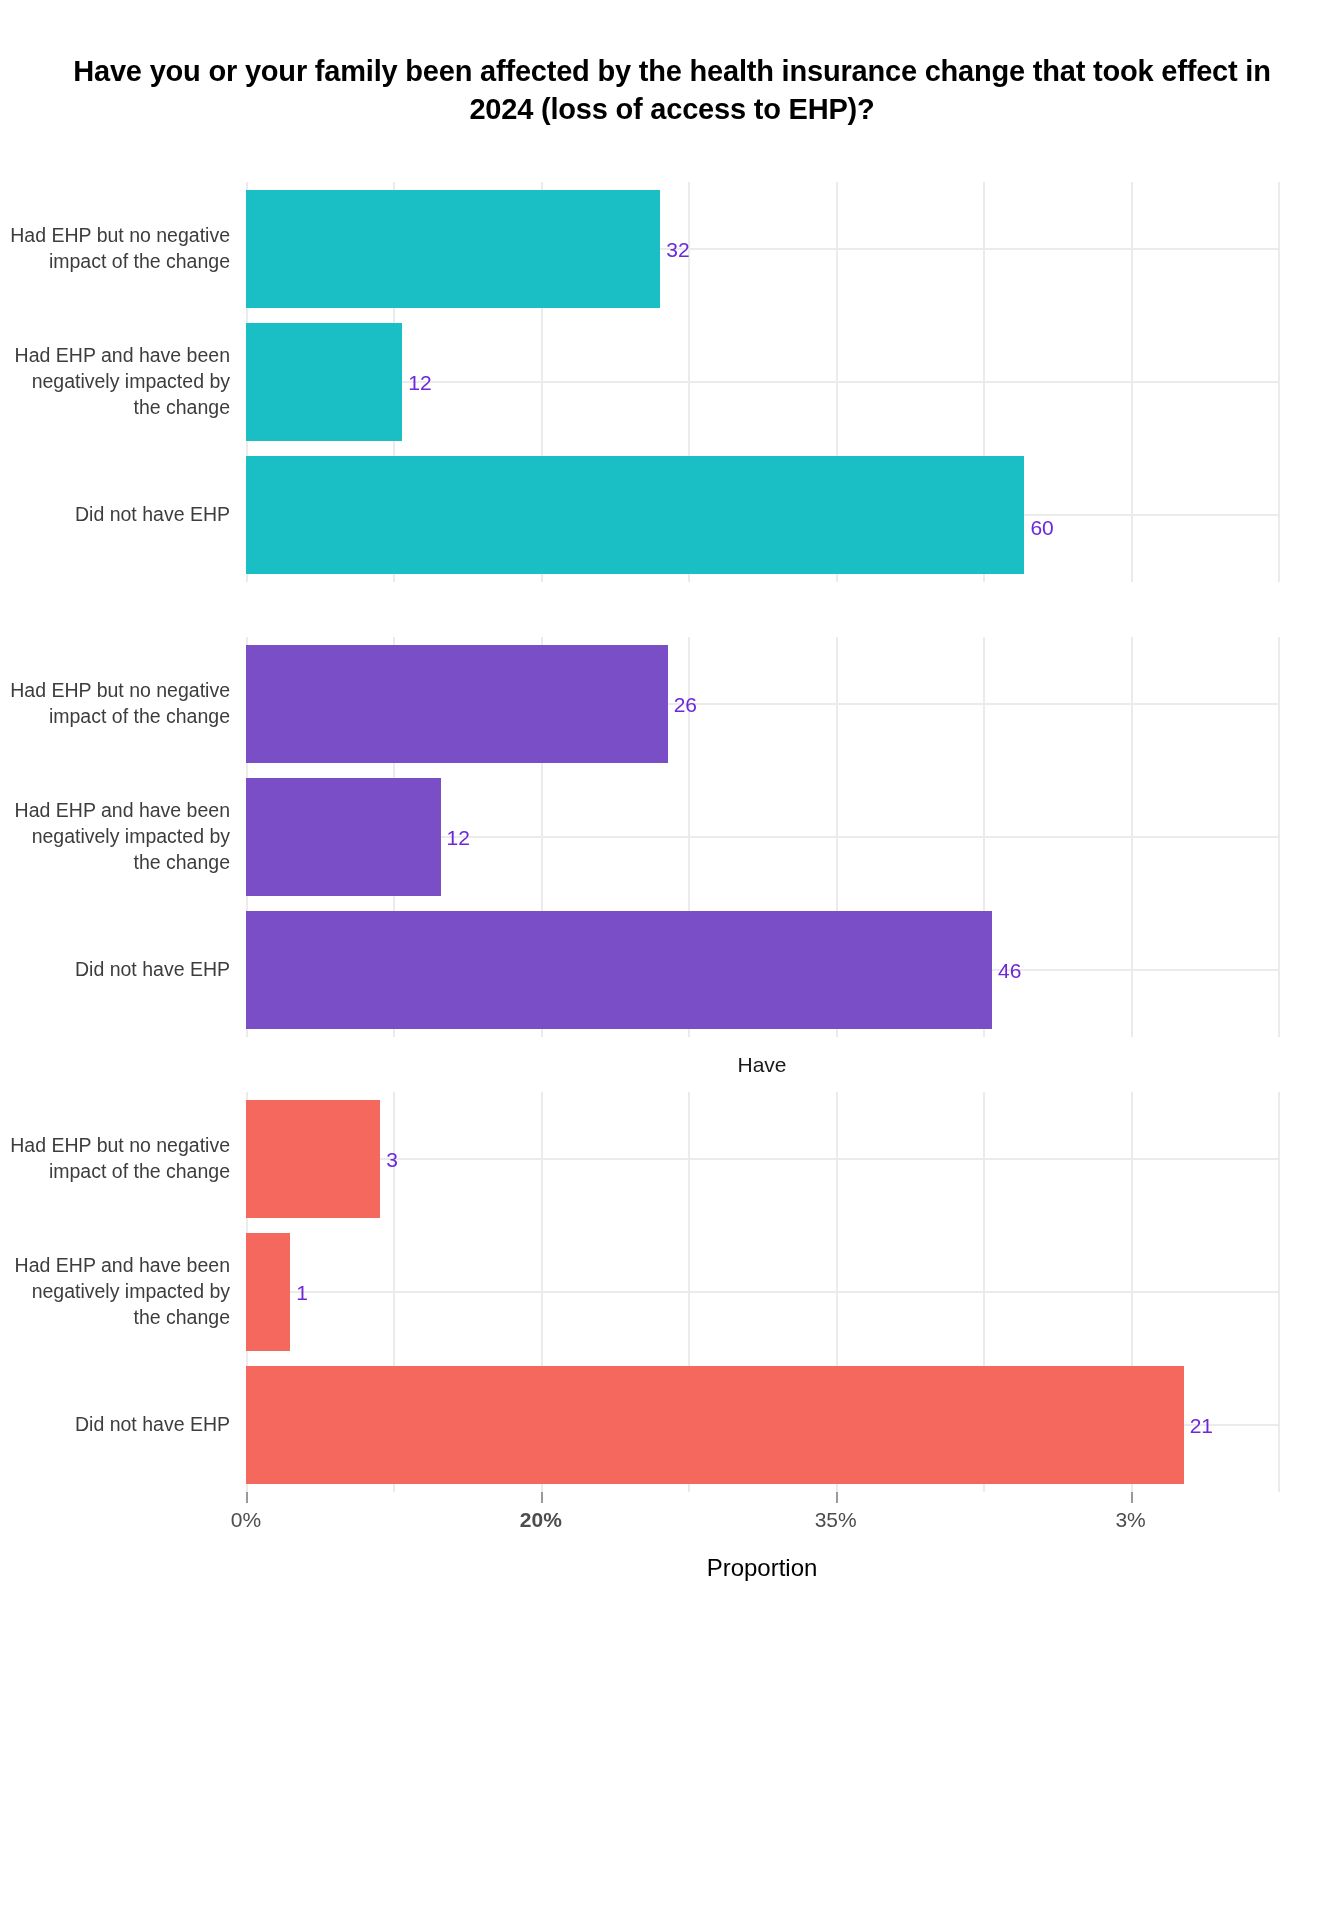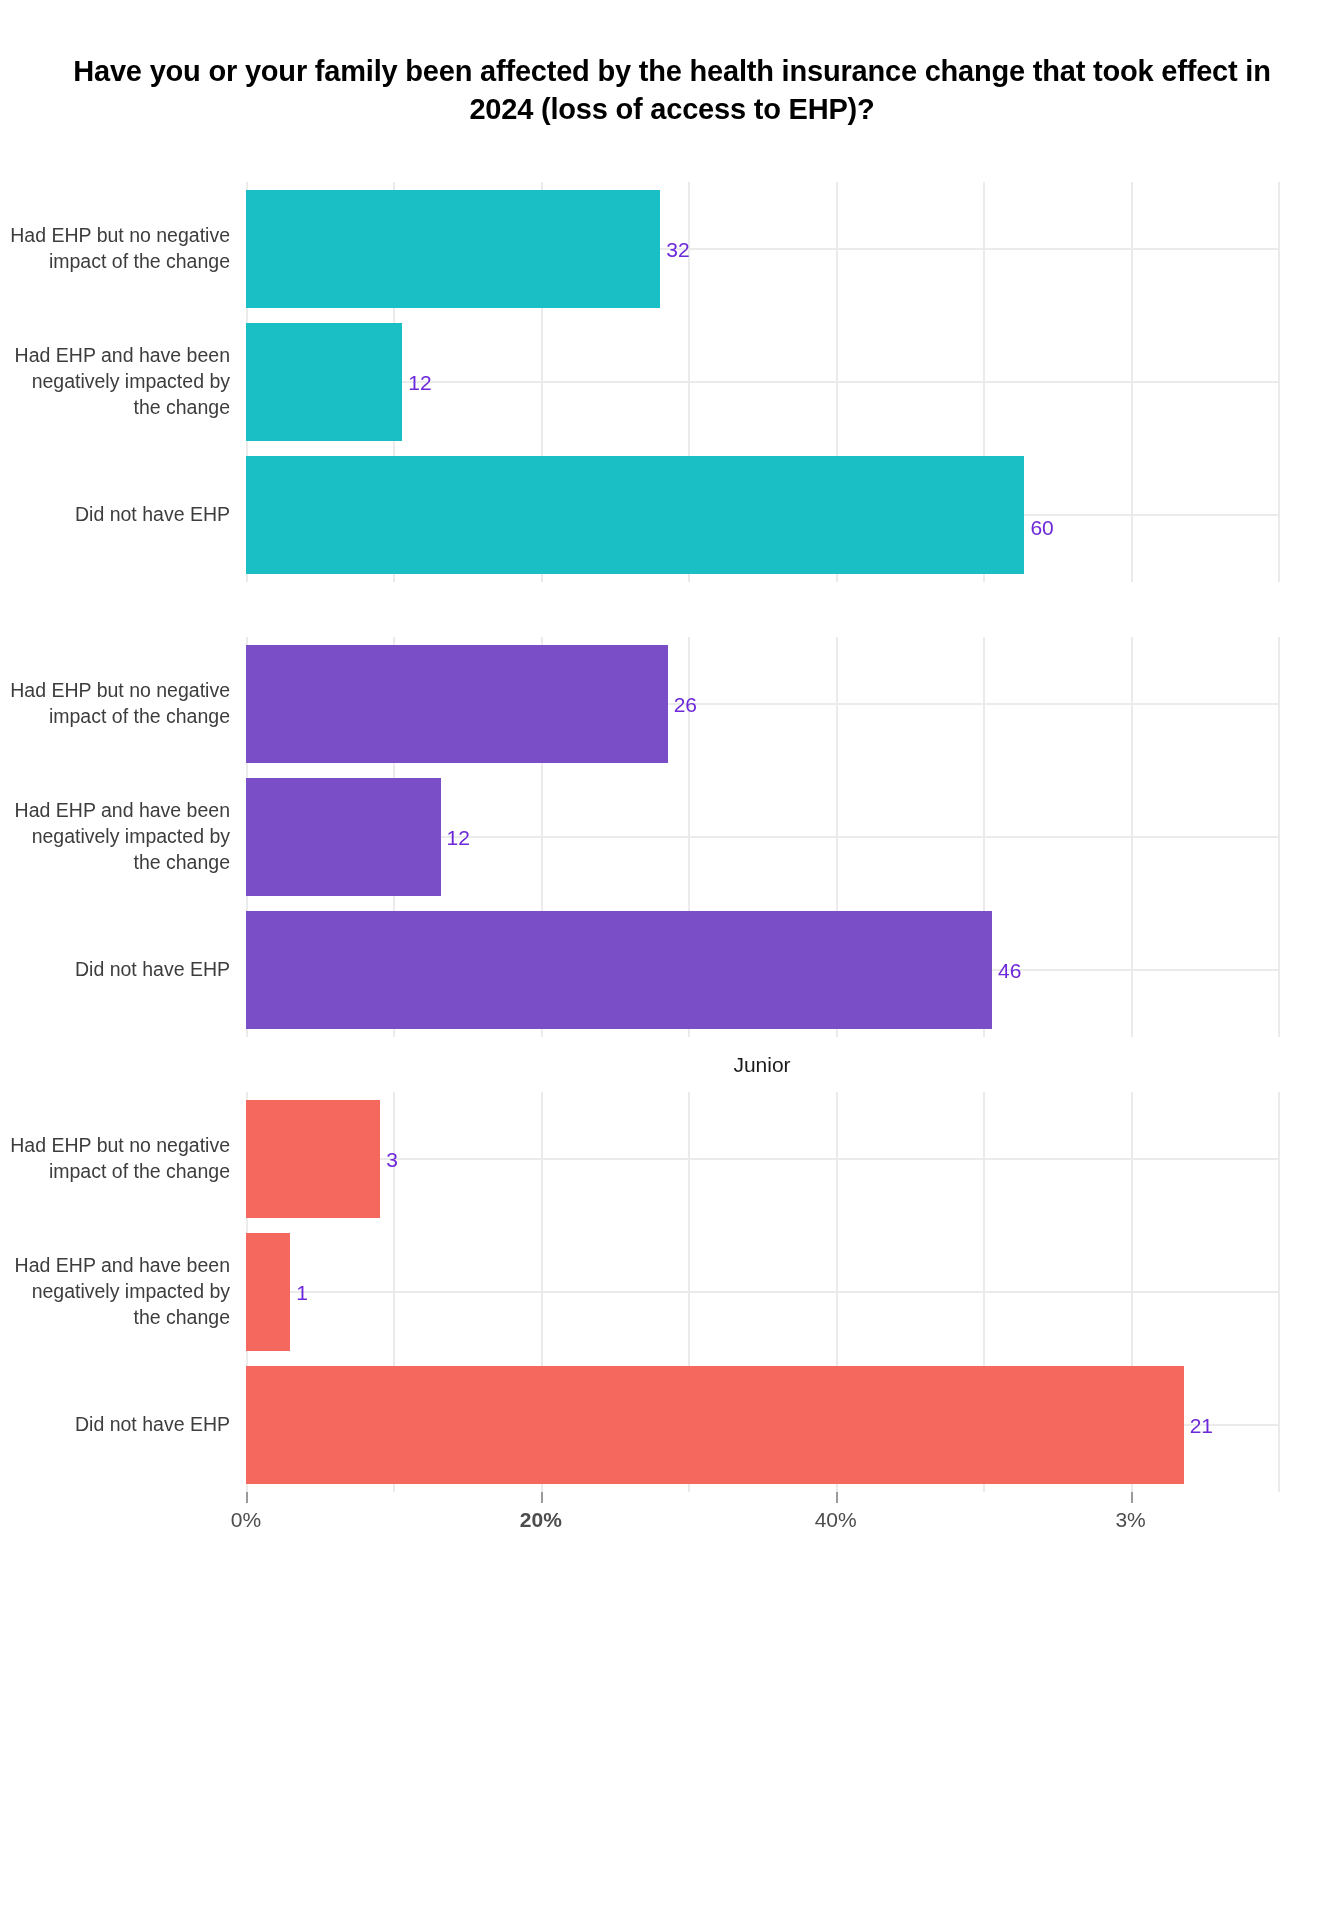--- a/index.html
+++ b/index.html
@@ -152,21 +152,21 @@
             <div class="hgrid" style="top: 199px;"></div>
             <div class="bar" style="height: 118px; top: 141px; width: 194.606px; background: rgb(122, 78, 198);"></div>
             <div class="bar-label" style="left: 200.606px; top: 190px;">12</div>
             <div class="hgrid" style="top: 332.333px;"></div>
             <div class="bar" style="height: 118px; top: 274.333px; width: 745.989px; background: rgb(122, 78, 198);"></div>
             <div class="bar-label" style="left: 751.989px; top: 323.333px;">46</div>
           </div>
         </div>
       </div>
       <div class="panel" style="top: 1050px; height: 442px;">
-        <div class="panel-strip">Junior</div>
+        <div class="panel-strip">Have</div>
         <div class="ycat" style="top: 108.667px;">
           <div>Had EHP but no negative</div>
           <div>impact of the change</div>
         </div>
         <div class="ycat" style="top: 242px;">
           <div>Had EHP and have been</div>
           <div>negatively impacted by</div>
           <div>the change</div>
         </div>
         <div class="ycat" style="top: 375.333px;">
@@ -195,18 +195,19 @@
         </div>
       </div>
     </div>
 
   <div class="xaxis" id="xaxis" style="top: 1492px; height: 60px;">
       <div class="xtick-mark" style="left: 0px;"></div>
       <div class="xtick-label" style="left: 0px;">0%</div>
       <div class="xtick-mark" style="left: 294.857px;"></div>
       <div class="xtick-label" style="left: 294.857px; font-weight: bold;">20%</div>
       <div class="xtick-mark" style="left: 589.714px;"></div>
-      <div class="xtick-label" style="left: 589.714px;">40%</div>
+      <div class="xtick-label" style="left: 589.714px;">35%</div>
       <div class="xtick-mark" style="left: 884.571px;"></div>
       <div class="xtick-label" style="left: 884.571px;">3%</div>
     </div>
+  <div class="xaxis-title" id="xaxis-title" style="top: 1554px;">Proportion</div>
 
 </div>
 
 </body></html>

